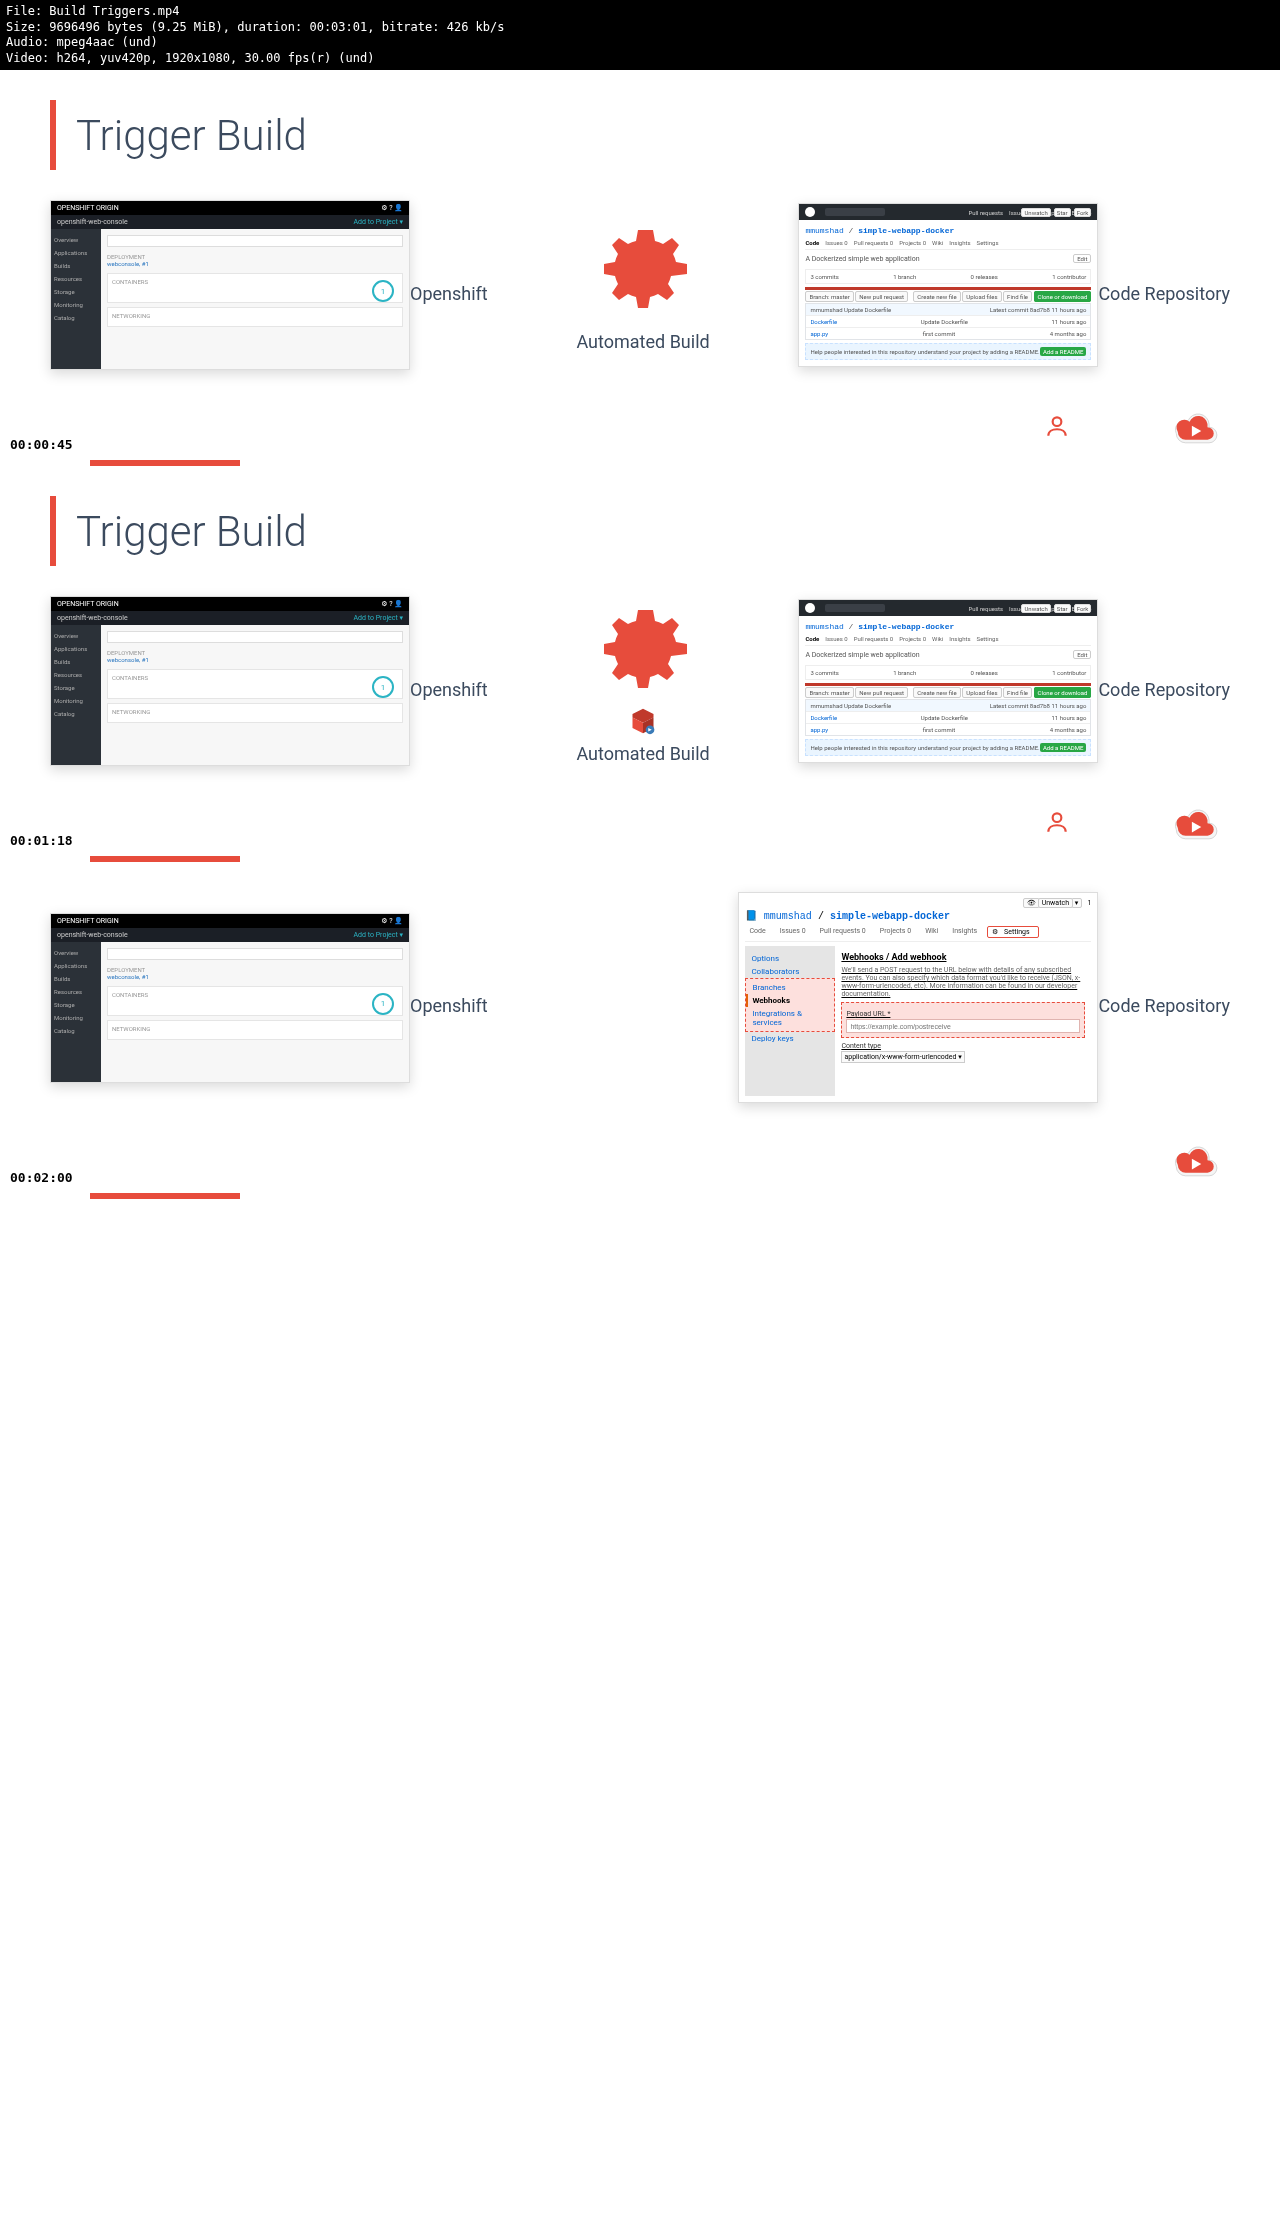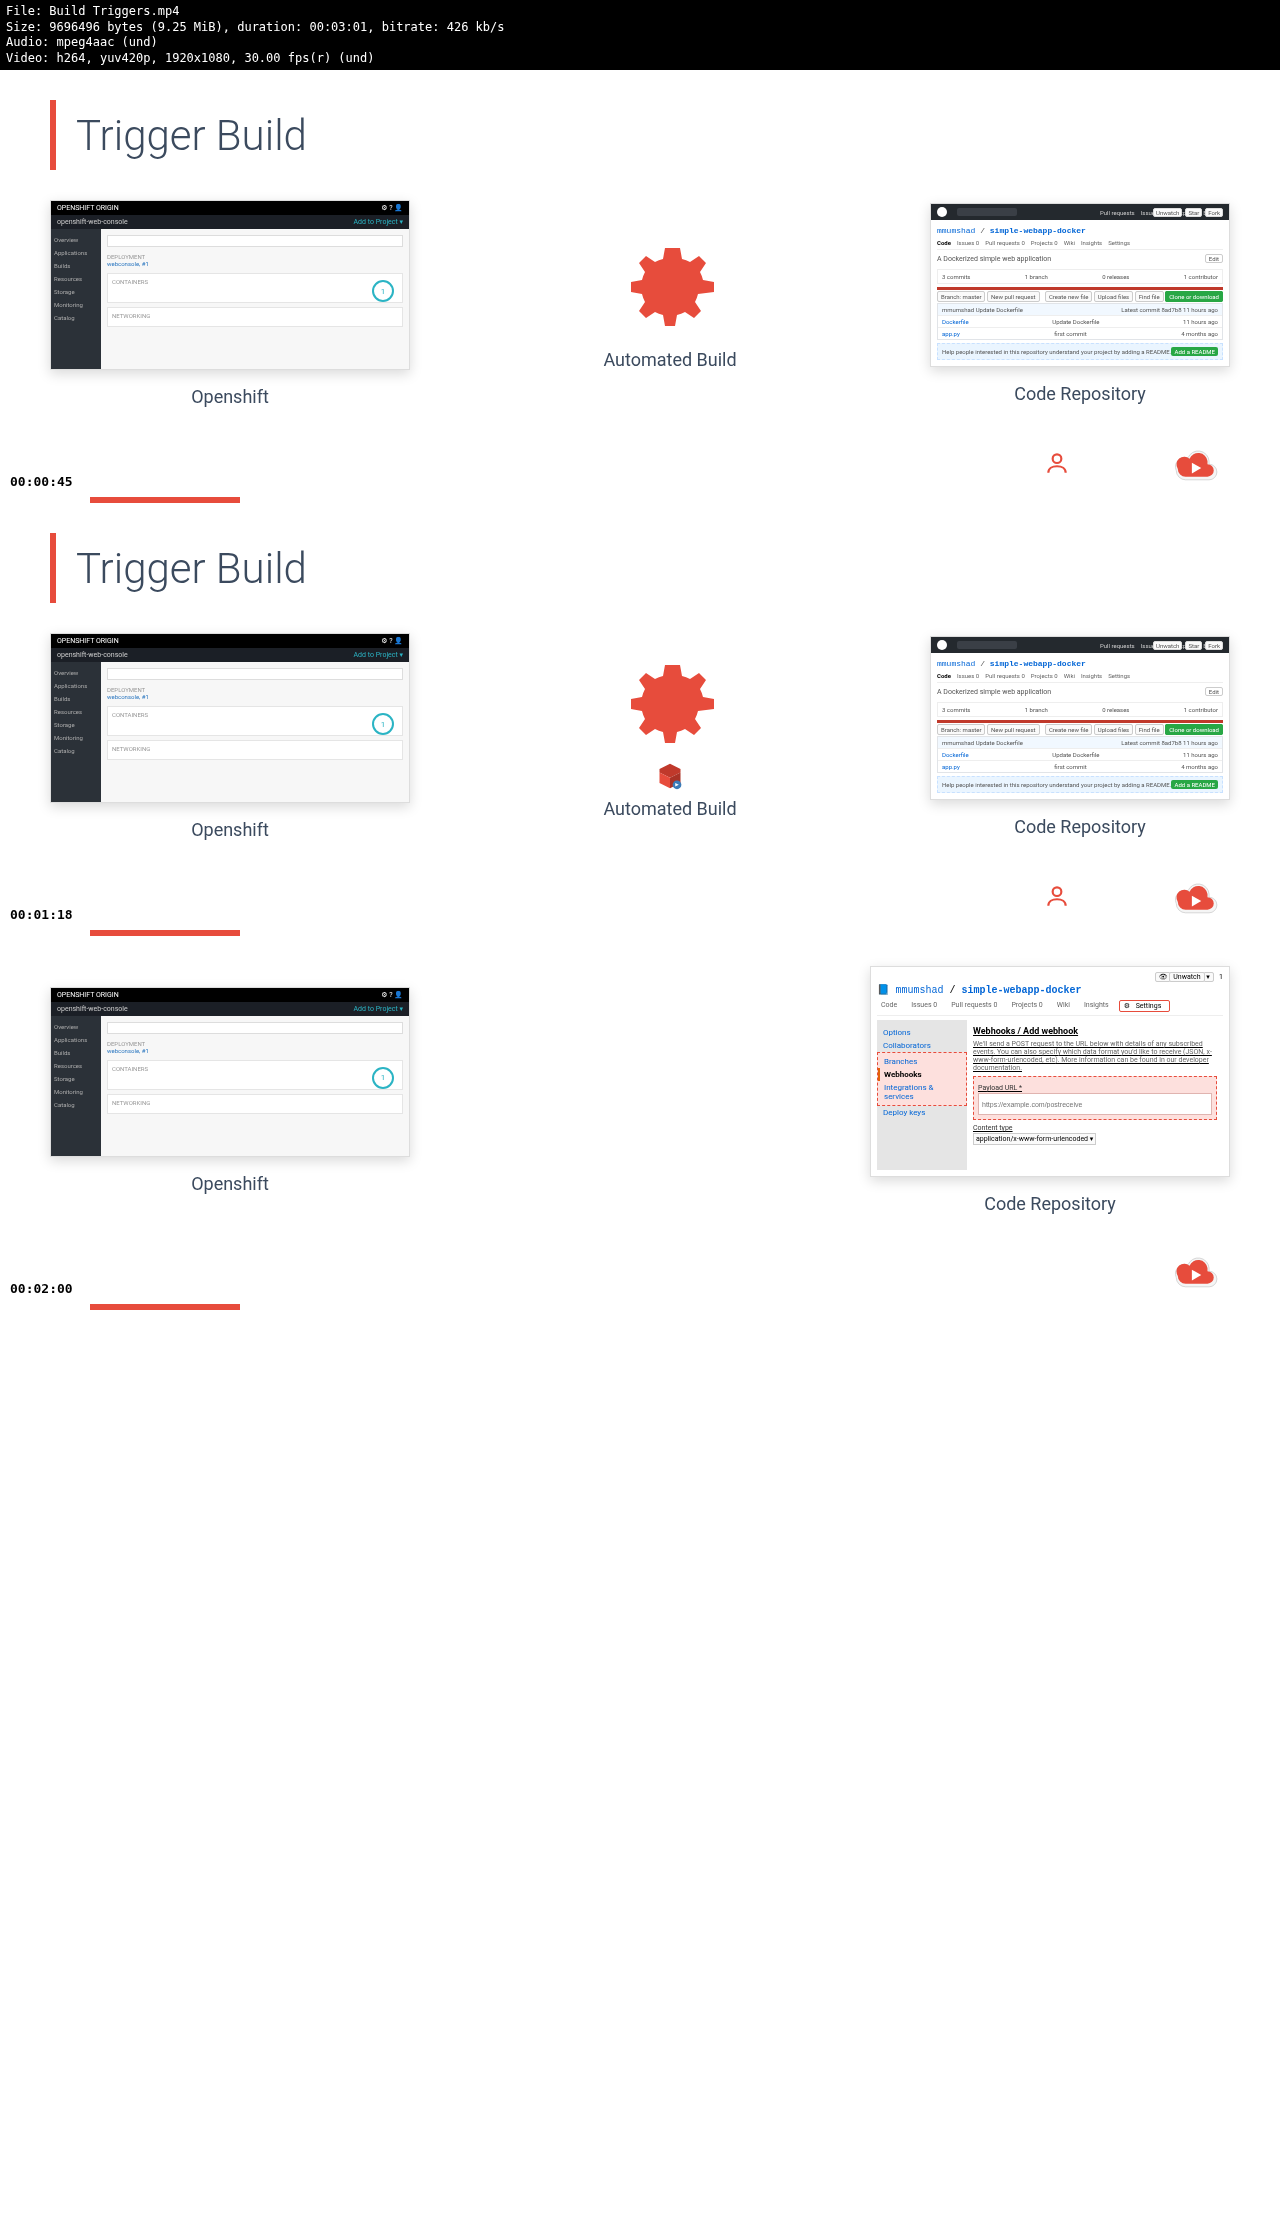--- a/index.html
+++ b/index.html
@@ -4,21 +4,21 @@
 <style>
   * { box-sizing: border-box; margin: 0; padding: 0; }
   body { font-family: -apple-system, BlinkMacSystemFont, "Segoe UI", Roboto, Arial, sans-serif; background: #fff; width: 1280px; }
   .meta-bar { background: #000; color: #fff; font-family: monospace; font-size: 12px; padding: 4px 6px; line-height: 1.3; }
   .meta-bar .line { white-space: pre; }
   .slide { position: relative; padding: 30px 50px 10px 50px; }
   .slide-title-wrap { display: flex; align-items: center; margin-bottom: 30px; text-align: center; }
   .title-bar { width: 6px; height: 70px; background: #e74c3c; margin-right: 20px; }
   .slide-title { font-size: 42px; font-weight: 300; color: #3b4a5e; }
   .row { display: flex; justify-content: space-between; align-items: center; gap: 20px; margin-bottom: 10px; }
-  .panel { display: flex; flex-direction: column; align-items: center; }
+  .panel { display: flex; flex-direction: row; align-items: center; }
   .panel-img { width: 360px; border: 1px solid #ddd; box-shadow: 0 4px 12px rgba(0,0,0,.15); background: #fff; font-size: 6px; }
   .panel-img.right { width: 300px; }
   .panel-label { margin-top: 16px; font-size: 18px; color: #3b4a5e; }
   .center-col { display: flex; flex-direction: column; align-items: center; }
   .gear { color: #e74c3c; }
   .gear svg { width: 100px; height: 100px; }
   .center-label { margin-top: 8px; font-size: 18px; color: #3b4a5e; }
   .footer-row { display: flex; justify-content: flex-end; align-items: center; gap: 100px; margin-top: 40px; padding-right: 10px; }
   .user-ico { color: #e74c3c; }
   .cloud-ico { width: 50px; height: 36px; }
@@ -63,21 +63,21 @@
   .gh-header-wrap { position: relative; }
   
   .wh-body { display: flex; min-height: 150px; font-size: 8px; }
   .wh-side { width: 90px; background: #e5e5e5; padding: 6px; color: #0366d6; }
   .wh-side div { padding: 2px 0; }
   .wh-side .active { color: #000; font-weight: bold; border-left: 2px solid #e36209; padding-left: 4px; margin-left: -6px; }
   .wh-main { flex: 1; padding: 6px; text-decoration: underline; }
   .wh-main h4 { font-size: 9px; margin-bottom: 4px; }
   .wh-main p { font-size: 7px; color: #666; margin-bottom: 4px; }
   .wh-hl { background: #fde0dd; border: 1px dashed #e74c3c; padding: 4px; margin: 4px 0; }
-  .wh-input { background: #fff; border: 1px solid #e0b4b0; height: 22px; width: 100%; font-size: 7px; padding: 1px 3px; color: #aaa; }
+  .wh-input { background: #fff; border: 1px solid #e0b4b0; height: 14px; width: 100%; font-size: 7px; padding: 1px 3px; color: #aaa; }
   .wh-label { font-size: 7px; color: #333; margin: 3px 0 1px; }
   .wh-select { border: 1px solid #ccc; font-size: 7px; padding: 1px 2px; background: #fafafa; display: inline-block;}
   .wh-tabs { display: flex; gap: 6px; font-size: 7px; border-bottom: 1px solid #eee; padding-bottom: 3px; margin-bottom: 4px; color: #666;}
   .wh-tabs span { padding: 1px 4px; }
   .wh-tabs .settings { border: 1px solid #e74c3c; border-radius: 2px; color: #000; }
   .wh-top-actions { text-align: right; font-size: 7px; margin-bottom: 3px;}
   .wh-top-actions span { border: 1px solid #ccc; border-radius: 2px; padding: 0 3px; background: #fafafa;}
   .box-icon { width: 28px; height: 28px; margin-top: 4px; }
 </style>
 </head>

